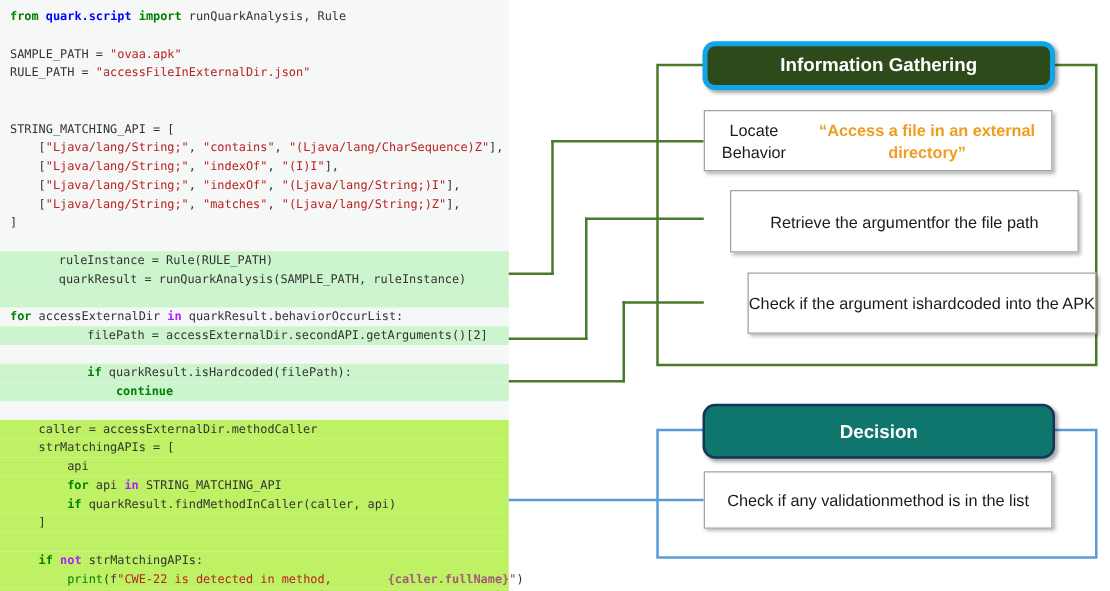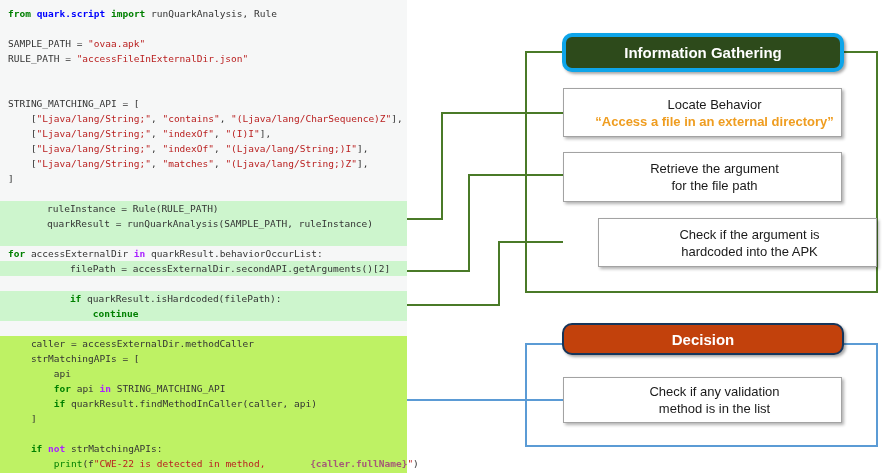--- a/index.html
+++ b/index.html
@@ -48,34 +48,34 @@
     position:absolute; z-index:3; border-radius:10px;
     display:flex; align-items:center; justify-content:center;
     color:#ffffff; font-weight:bold; font-size:15px;
     box-shadow:2px 2px 3px rgba(0,0,0,0.35);
   }
   #info-header {
     left:562px; top:33px; width:282px; height:39px;
     background:#2d4a1b; border:4px solid #0ea5e9;
   }
   #decision-header {
-    left:562px; top:323px; width:282px; height:32px;
-    background:#c2410c; border:2px solid #16355a;
+    left:562px; top:323px; width:282px; height:44px;
+    background:#0f766e; border:2px solid #16355a;
   }
 
   
   .step-box {
     position:absolute; z-index:3; left:563px; width:279px;
     background:#ffffff; border:1px solid #a3a3a3;
     box-shadow:2px 2px 3px rgba(0,0,0,0.30);
-    display:flex; flex-direction:column; align-items:center; justify-content:center;
-    font-size:13px; line-height:17px; color:#1a1a1a; text-align:center;padding-left:24px;
+    display:flex; flex-direction:row; align-items:center; justify-content:center;
+    font-size:13px; line-height:17px; color:#1a1a1a; text-align:center;
   }
   #step-box-1 { top:88px;  height:49px; }
-  #step-box-2 { top:152px; height:50px; }
+  #step-box-2 { top:152px; height:50px;margin-left:21px; }
   #step-box-3 { top:218px; height:49px;margin-left:35px; }
   #step-box-4 { top:377px; height:46px; }
   .orange-text { color:#ef9d20; font-weight:bold; }
 </style>
 </head>
 <body>
 
 <div id="screen">
 
   <div id="code-panel">

